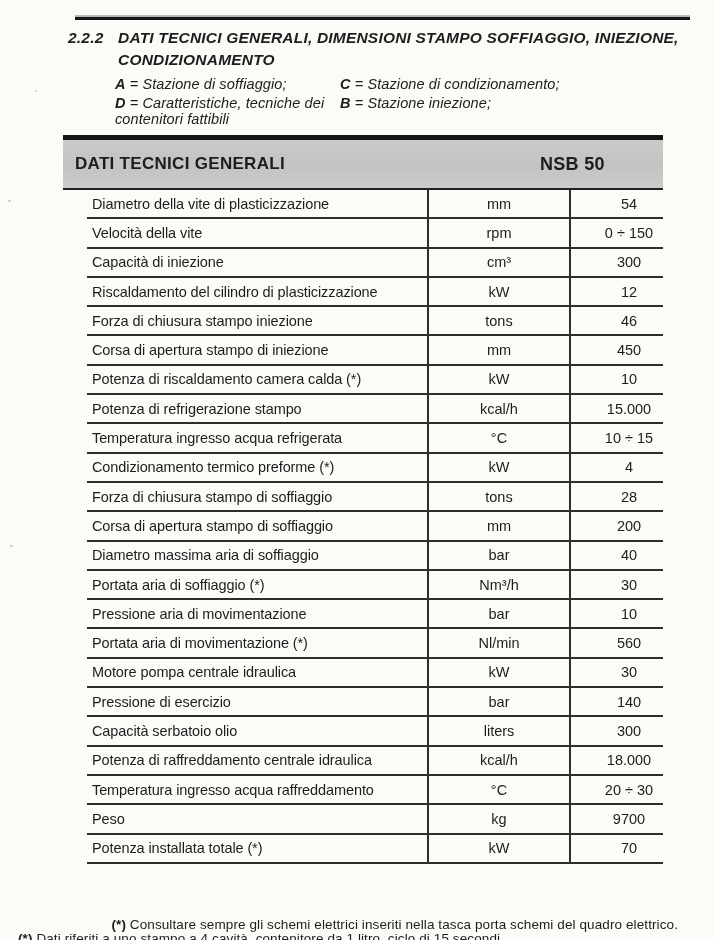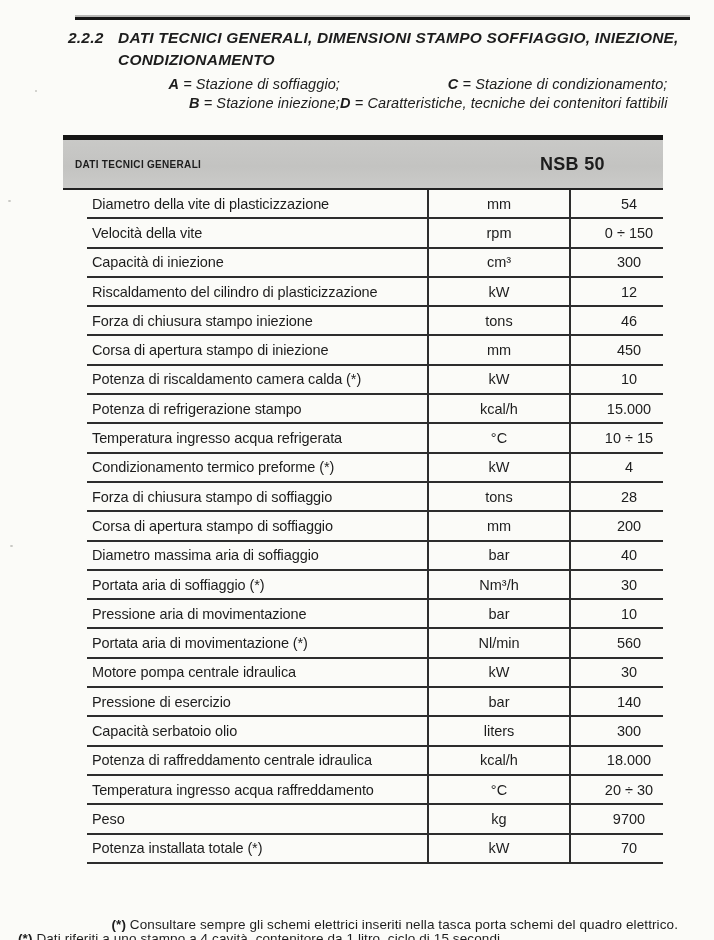--- a/index.html
+++ b/index.html
@@ -46,21 +46,20 @@
     position: absolute;
     left: 115px;
     top: 76px;
     display: grid;
     grid-template-columns: 225px auto;
     grid-auto-flow: row;
     row-gap: 3px;
     font-size: 14.5px;
     font-style: italic;
     letter-spacing: .1px;
-    text-align: right;
   }
   .legend-item .lkey { font-weight: bold; }
   
   .dtable {
     position: absolute;
     left: 63px;
     top: 135px;
     width: 600px;
   }
   .thead {
@@ -68,21 +67,21 @@
     height: 48px;
     background: linear-gradient(180deg, #c9c9c7 0%, #c3c3c1 55%, #cbcbc9 100%);
     border-top: 5px solid #161616;
     border-bottom: 2px solid #222222;
     display: flex;
     align-items: center;
   }
   .thead .tlabel {
     padding-left: 12px;
     font-weight: bold;
-    font-size: 10px;
+    font-size: 17px;
     letter-spacing: .3px;
   }
   .thead .tmodel {
     position: absolute;
     left: 477px;
     font-weight: bold;
     font-size: 18px;
     letter-spacing: .3px;
   }
   .tbody .trow {
@@ -139,22 +138,22 @@
     <div class="row1">
       <span class="num">2.2.2</span>
       <span>DATI TECNICI GENERALI, DIMENSIONI STAMPO SOFFIAGGIO, INIEZIONE,</span>
     </div>
     <div class="line2">CONDIZIONAMENTO</div>
   </div>
 
   <div class="legend">
     <span class="legend-item"><b class="lkey">A</b><i> = Stazione di soffiaggio;</i></span>
     <span class="legend-item"><b class="lkey">C</b><i> = Stazione di condizionamento;</i></span>
+    <span class="legend-item"><b class="lkey">D</b><i> = Caratteristiche, tecniche dei contenitori fattibili</i></span>
     <span class="legend-item"><b class="lkey">B</b><i> = Stazione iniezione;</i></span>
-    <span class="legend-item"><b class="lkey">D</b><i> = Caratteristiche, tecniche dei contenitori fattibili</i></span>
   </div>
 
   <div class="dtable">
     <div class="thead">
       <span class="tlabel">DATI TECNICI GENERALI</span>
       <span class="tmodel">NSB 50</span>
     </div>
     <div class="tbody">
         <div class="trow">
           <div class="cell label">Diametro della vite di plasticizzazione</div>

